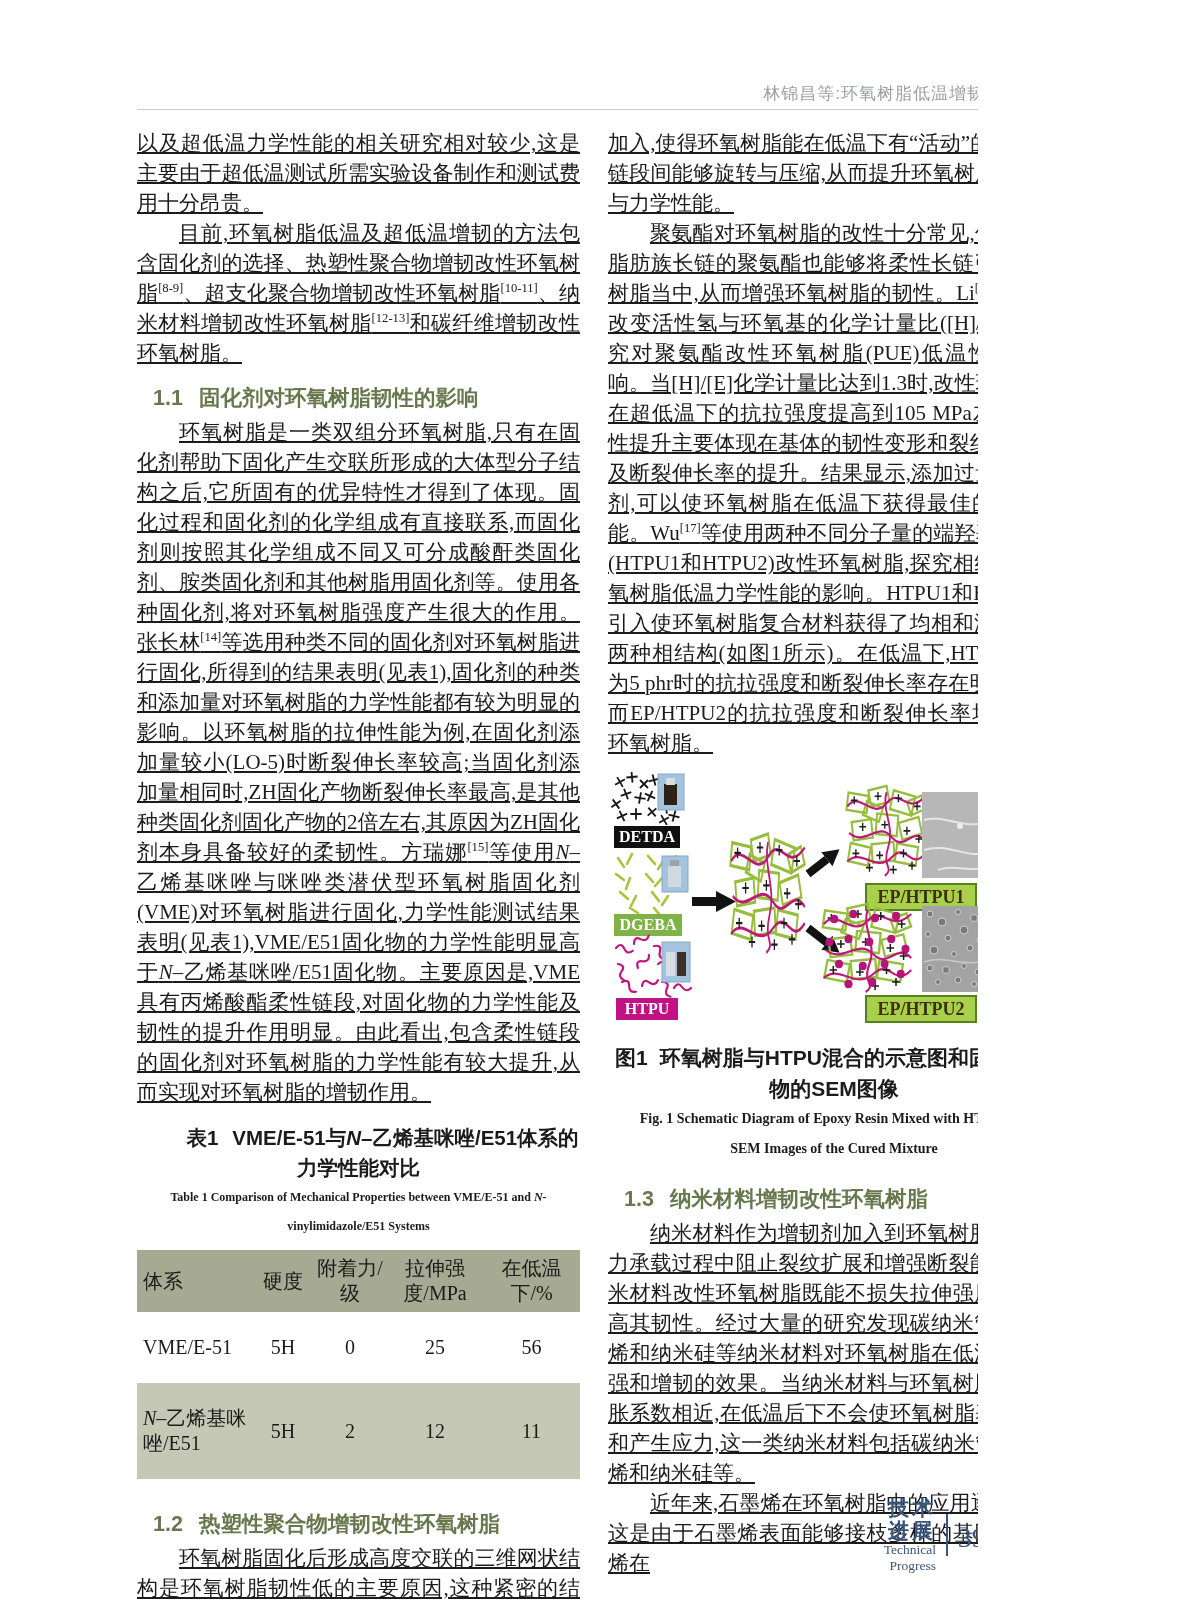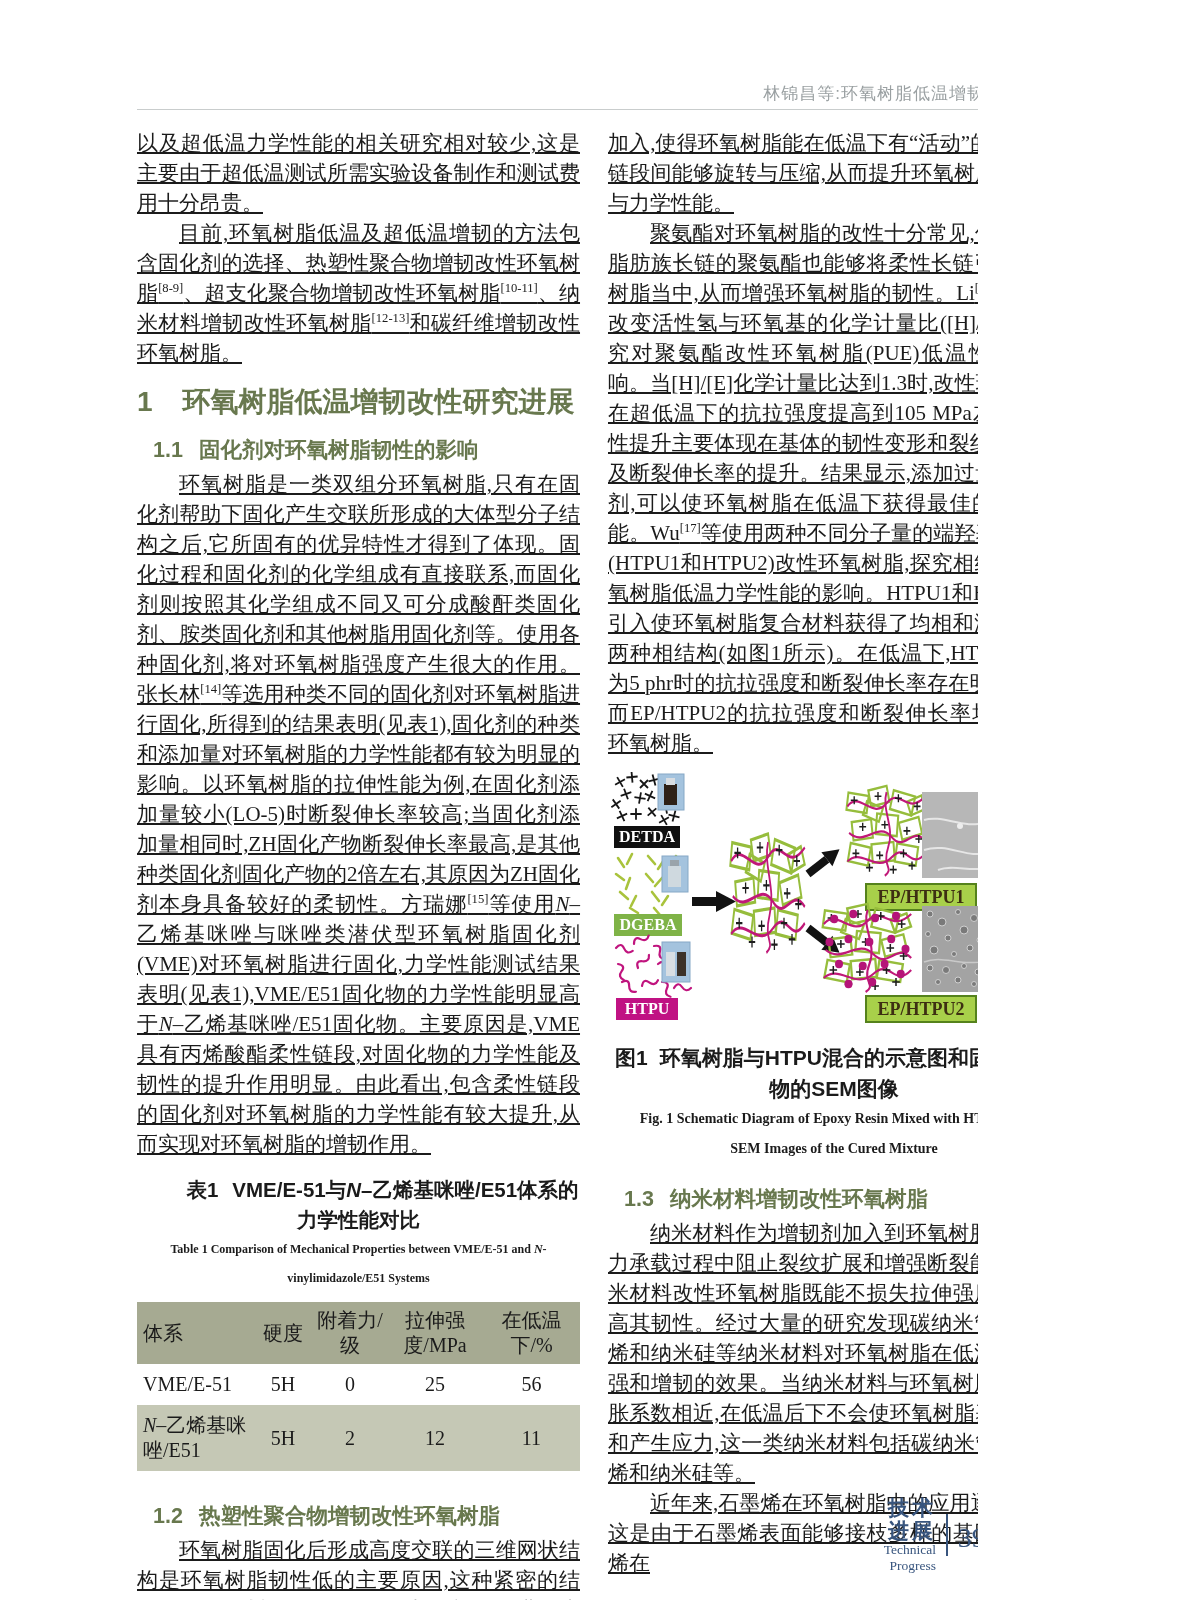--- a/index.html
+++ b/index.html
@@ -36,21 +36,21 @@
   .h2 .num { margin-right:16px; }
 
   .tbl-caption-cn {
     text-align:center; font-family:"Liberation Sans","DejaVu Sans",sans-serif;
     font-weight:bold; font-size:20.5px; line-height:30px; margin-top:16px; text-indent:0;
   }
   .tbl-caption-cn .cap-label { margin-right:14px;margin-left:48px; }
   .tbl-caption-en { text-align:center; font-weight:bold; font-size:12px; line-height:29px; margin-bottom:9px; text-indent:0; }
   table.tbl { width:100%; border-collapse:collapse; font-size:20px; line-height:25px; table-layout:fixed; }
   .tbl th { background:var(--table-header-bg,#a6aa92); font-weight:normal; text-align:center; padding:6px 2px; vertical-align:middle; }
-  .tbl td { text-align:center; padding:8px 2px; vertical-align:middle; }
+  .tbl td { text-align:center; padding:23px 2px; vertical-align:middle; }
   .tbl th.c0, .tbl td.c0 { text-align:left; padding-left:6px; }
   .tbl tr.alt { background:var(--table-row-alt-bg,#c5c8b5); }
 
   .figure-wrap { margin-top:14px; width:452px; }
   .fig-caption-cn {
     text-align:center; font-family:"Liberation Sans","DejaVu Sans",sans-serif;
     font-weight:bold; font-size:21px; line-height:31px; margin-top:10px; text-indent:0; padding:0 6px;
   }
   .fig-caption-cn .cap-label { margin-right:12px; }
   .fig-caption-en { text-align:center; font-weight:bold; font-size:14px; line-height:30px; text-indent:0; padding:0 16px; }
@@ -88,23 +88,20 @@
 
 <div class="page">
 
   <div class="running-title">林锦昌等:环氧树脂低温增韧研究进展</div>
   <div class="header-rule"></div>
 
   <div class="col col-left">
     <p class="cont">以及超低温力学性能的相关研究相对较少,这是主要由于超低温测试所需实验设备制作和测试费用十分昂贵。</p>
     <p>目前,环氧树脂低温及超低温增韧的方法包含固化剂的选择、热塑性聚合物增韧改性环氧树脂<sup>[8-9]</sup>、超支化聚合物增韧改性环氧树脂<sup>[10-11]</sup>、纳米材料增韧改性环氧树脂<sup>[12-13]</sup>和碳纤维增韧改性环氧树脂。</p>
 
-    <div class="h1">
-      <span class="num">1</span><span>环氧树脂低温增韧改性研究进展</span>
-    </div>
     <div class="h2">
       <span class="num">1.1</span><span>固化剂对环氧树脂韧性的影响</span>
     </div>
     <p>环氧树脂是一类双组分环氧树脂,只有在固化剂帮助下固化产生交联所形成的大体型分子结构之后,它所固有的优异特性才得到了体现。固化过程和固化剂的化学组成有直接联系,而固化剂则按照其化学组成不同又可分成酸酐类固化剂、胺类固化剂和其他树脂用固化剂等。使用各种固化剂,将对环氧树脂强度产生很大的作用。张长林<sup>[14]</sup>等选用种类不同的固化剂对环氧树脂进行固化,所得到的结果表明(见表1),固化剂的种类和添加量对环氧树脂的力学性能都有较为明显的影响。以环氧树脂的拉伸性能为例,在固化剂添加量较小(LO-5)时断裂伸长率较高;当固化剂添加量相同时,ZH固化产物断裂伸长率最高,是其他种类固化剂固化产物的2倍左右,其原因为ZH固化剂本身具备较好的柔韧性。方瑞娜<sup>[15]</sup>等使用<i>N</i>–乙烯基咪唑与咪唑类潜伏型环氧树脂固化剂(VME)对环氧树脂进行固化,力学性能测试结果表明(见表1),VME/E51固化物的力学性能明显高于<i>N</i>–乙烯基咪唑/E51固化物。主要原因是,VME具有丙烯酸酯柔性链段,对固化物的力学性能及韧性的提升作用明显。由此看出,包含柔性链段的固化剂对环氧树脂的力学性能有较大提升,从而实现对环氧树脂的增韧作用。</p>
 
     <div class="tbl-caption-cn">
       <span class="cap-label">表1</span><span>VME/E-51与<i>N</i>–乙烯基咪唑/E51体系的力学性能对比</span>
     </div>
     <div class="tbl-caption-en">Table 1  Comparison of Mechanical Properties between VME/E-51 and <i>N</i>-vinylimidazole/E51 Systems</div>
 

